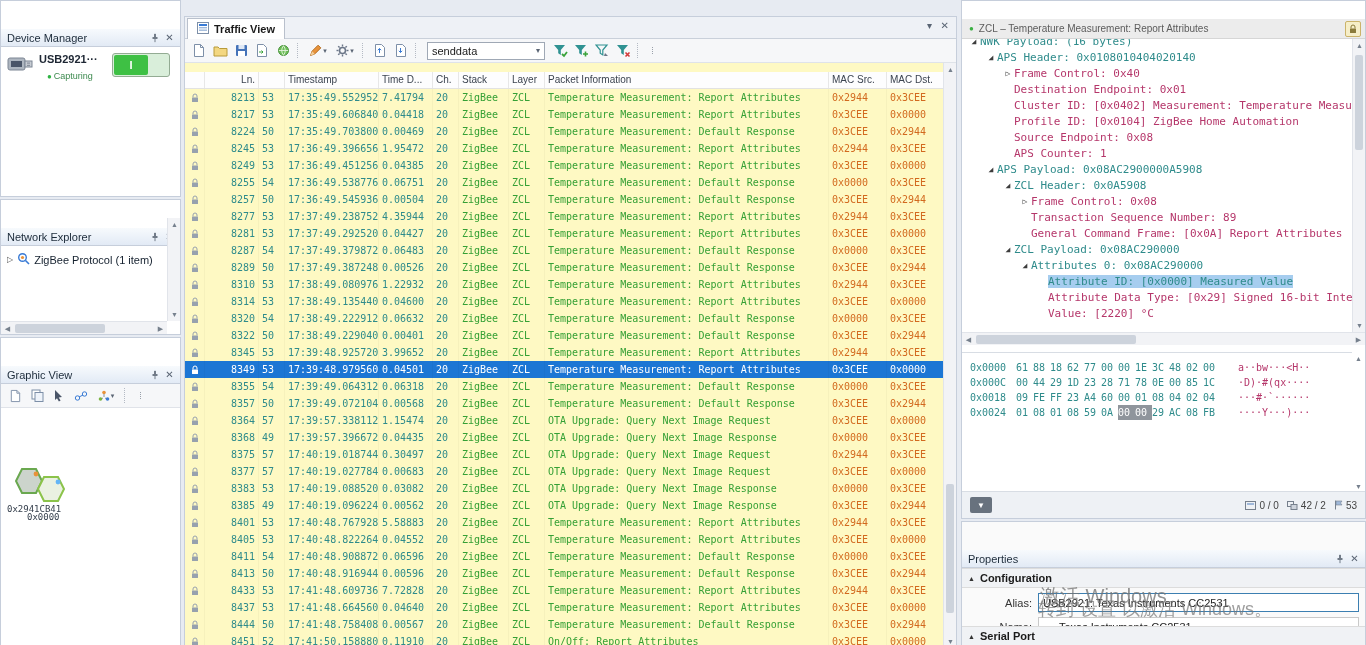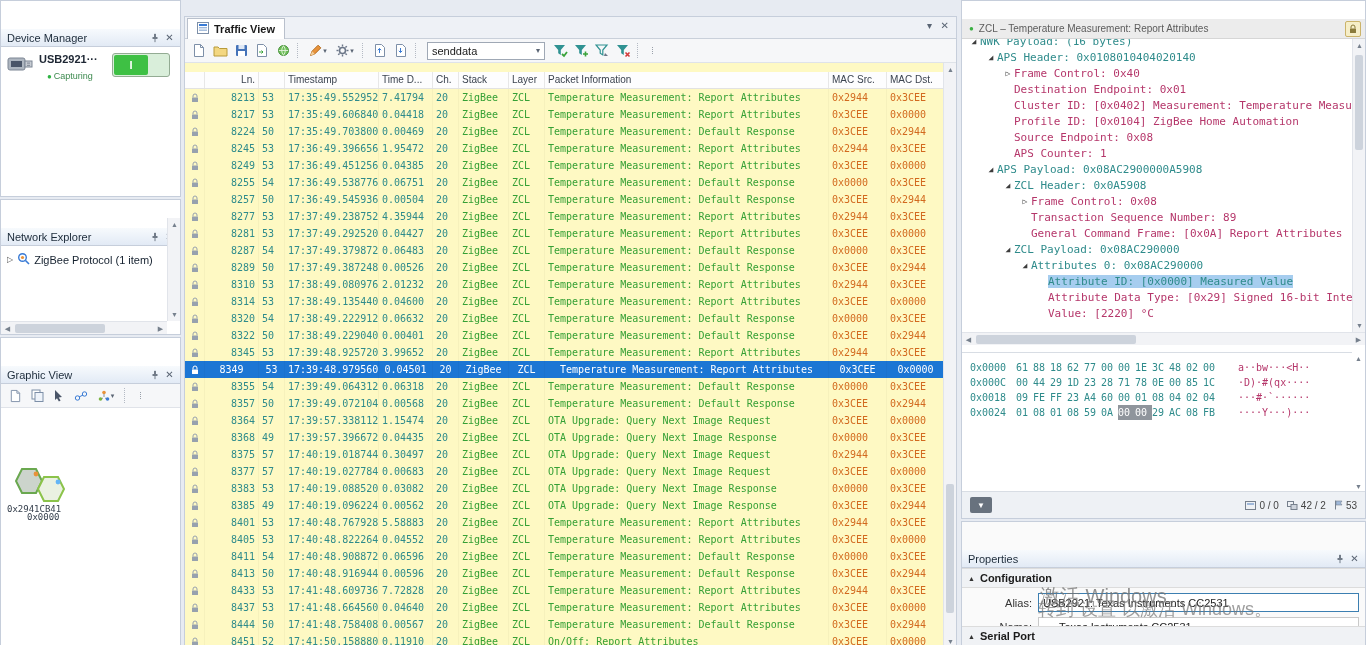--- a/index.html
+++ b/index.html
@@ -77,21 +77,21 @@
   .thead .hr{text-align:right;}
   #traffic-rows{position:absolute;left:0;top:26px;width:760px;}
   .trow{height:17px;line-height:17px;}
   .trow .c{padding:0 3px;overflow:hidden;white-space:nowrap;border-right:1px solid rgba(0,0,0,0.03);}
   .lockc{display:flex;align-items:center;justify-content:center;color:#97a1ae;}
   .t-num{text-align:right;color:#2e8b8b;}
   .t-len,.t-time,.t-delta,.t-ch{color:#2e8b8b;}
   .t-stack,.t-layer,.t-info{color:#35a035;}
   .t-src,.t-dst{color:#d2691e;}
   .rowsel{background:#1c76d4;}
-  .rowsel .c{color:#fff !important;text-align:center;}
+  .rowsel .c{color:#fff !important;}
   .rowsel .lockc{color:#fff;}
 
   
   #packet-view{left:961px;top:0;width:405px;height:519px;}
   .pv-sub{position:absolute;left:0;top:18px;right:0;height:20px;background:#ececec;border-bottom:1px solid #d6d6d6;
           display:flex;align-items:center;gap:5px;padding:0 4px 0 7px;font-size:10px;color:#5c5c5c;}
   .pv-sub .dot{color:#3cb043;font-size:8px;}
   .pv-sub .sp{flex:1;}
   .lockbtn{width:16px;height:16px;border:1px solid #cbb36a;background:#f6eec8;border-radius:2px;
            display:flex;align-items:center;justify-content:center;color:#8a7a3a;}
@@ -607,21 +607,21 @@
           <div class="trow gridrow">
             <span class="c lockc">
               <svg width="8" height="10" viewBox="0 0 8 10">
                 <path d="M2 4.5V3a2 2 0 0 1 4 0v1.5" fill="none" stroke="currentColor"></path>
                 <rect x="1" y="4.5" width="6" height="4.5" rx="0.6" fill="currentColor"></rect>
               </svg>
             </span>
             <span class="c t-num">8310</span>
             <span class="c t-len">53</span>
             <span class="c t-time">17:38:49.080976</span>
-            <span class="c t-delta">2.01232</span>
+            <span class="c t-delta">1.22932</span>
             <span class="c t-ch">20</span>
             <span class="c t-stack">ZigBee</span>
             <span class="c t-layer">ZCL</span>
             <span class="c t-info">Temperature Measurement: Report Attributes</span>
             <span class="c t-src">0x2944</span>
             <span class="c t-dst">0x3CEE</span>
           </div>
           <div class="trow gridrow">
             <span class="c lockc">
               <svg width="8" height="10" viewBox="0 0 8 10">

